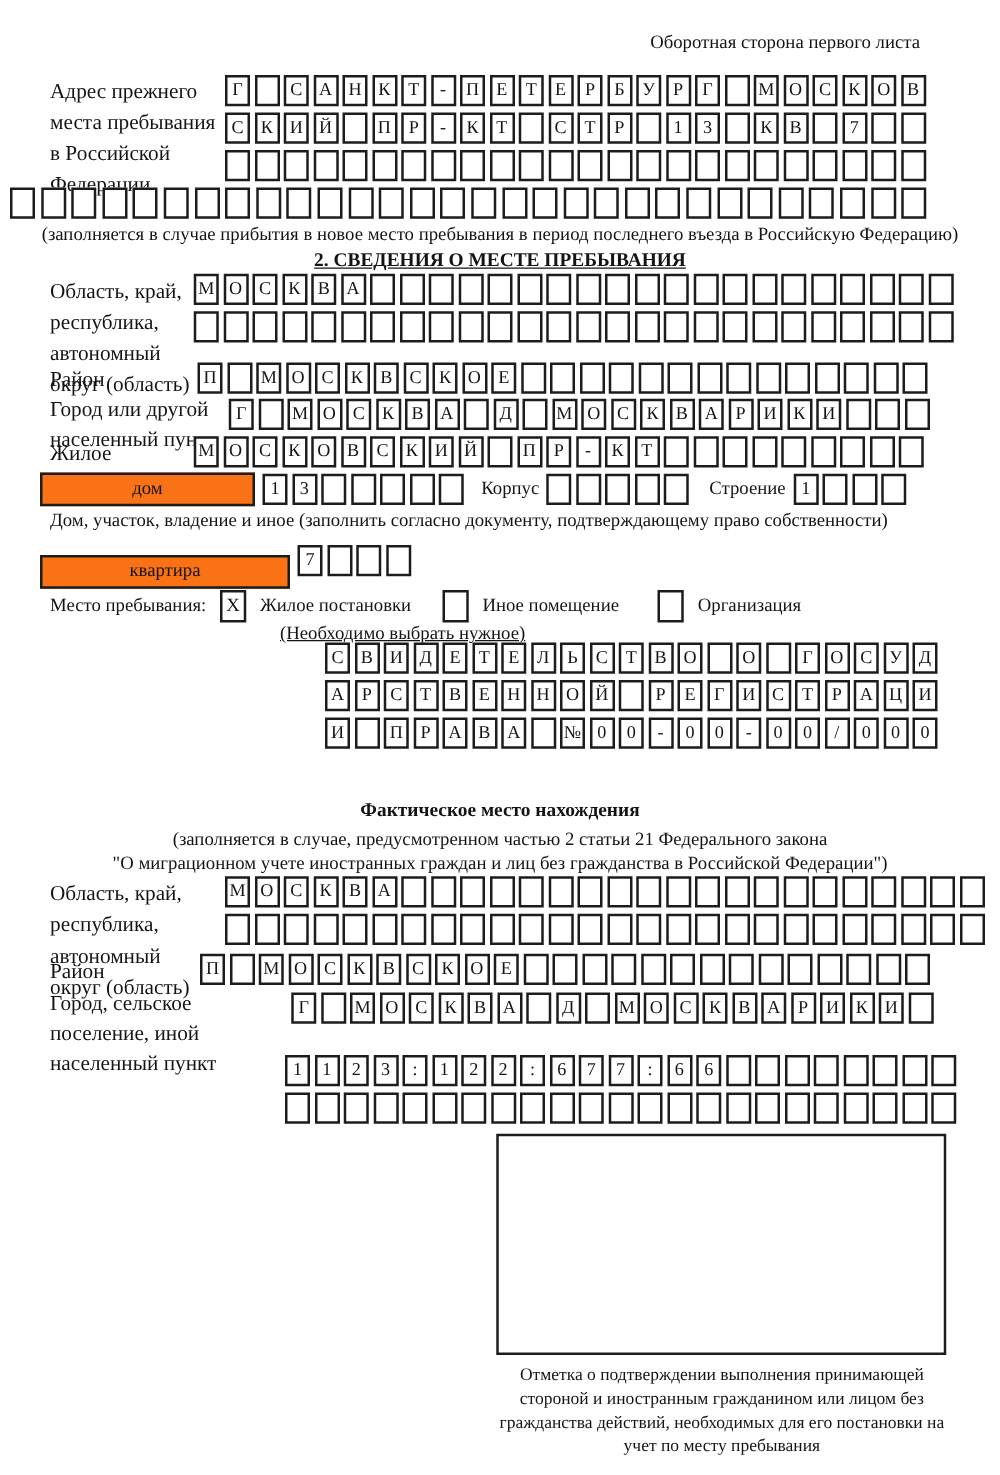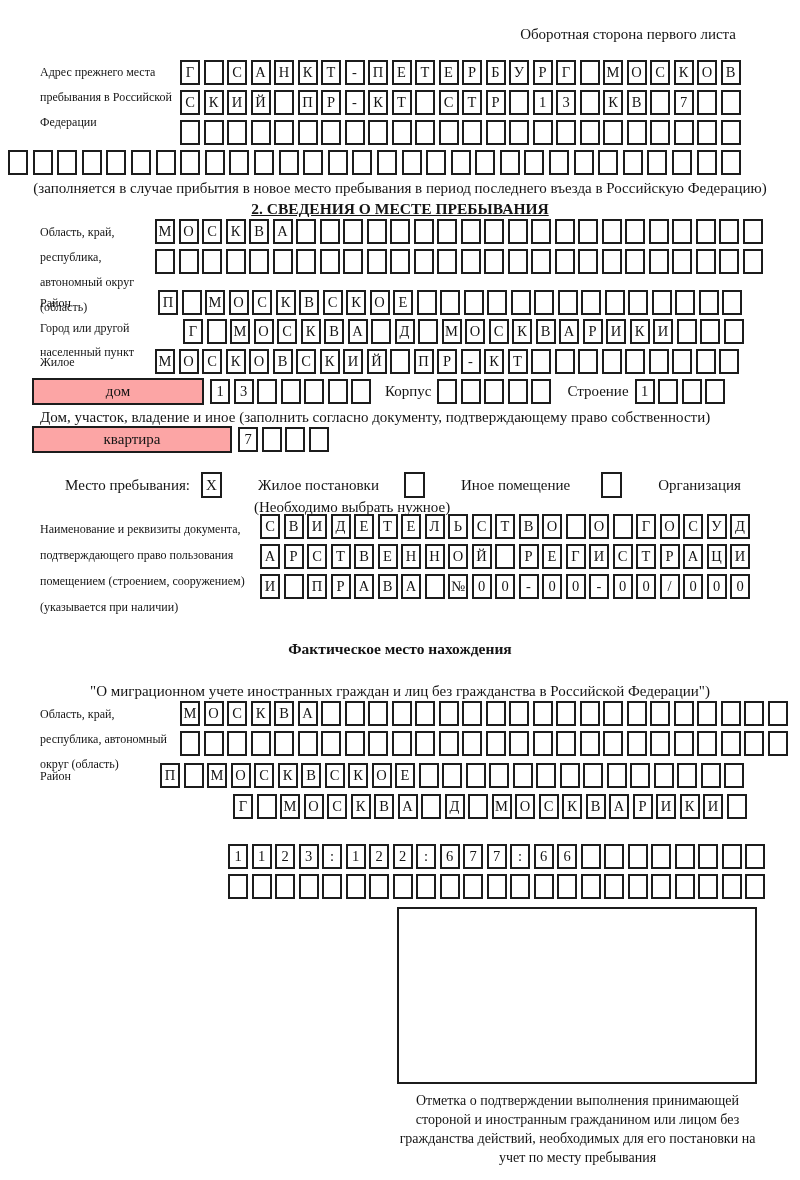--- a/index.html
+++ b/index.html
@@ -6,21 +6,21 @@
   html, body { margin: 0; padding: 0; background: #ffffff; }
   .page {
     position: relative;
     width: 788px;
     height: 1180px;
     background: #ffffff;
     font-family: "Liberation Serif", "DejaVu Serif", serif;
     color: #141414;
     overflow: hidden;
   }
-  .lbl { position: absolute; font-size: 12px; line-height: 25px; }
+  .lbl { position: absolute; font-size: 17px; line-height: 25px; }
   .note { position: absolute; font-size: 15px; line-height: 17px; }
   .center { text-align: center; left: 0; width: 800px; }
   .h2 { position: absolute; font-weight: bold; font-size: 15.5px; }
   .boxrow { position: absolute; display: flex; gap: 3.5px; }
   .boxrow-wide { gap: 4.6px; }
   .boxrow-inline { display: flex; gap: 3.5px; }
   .cellbox {
     flex: 0 0 auto;
     width: 20px; height: 25px;
     border: 2px solid #1c1c1c;
@@ -32,24 +32,24 @@
     width: 21px; height: 26px;
     border: 2px solid #1c1c1c;
     display: flex; align-items: center; justify-content: center;
     font-size: 15px; background: #fff;
   }
   .field-rect {
     flex: 0 0 auto;
     height: 27px;
     border: 2px solid #1c1c1c;
     display: flex; align-items: center; justify-content: center;
-    font-size: 15px; background: #fca5a5;
+    font-size: 15px; background: #f97316;
   }
   .row-flex { position: absolute; display: flex; align-items: center; gap: 11px; font-size: 15px; }
-  .lbl-inline { white-space: nowrap; margin-left: 25px; }
+  .lbl-inline { white-space: nowrap; }
   .stampbox { position: absolute; border: 2px solid #1c1c1c; background: #fff; }
   .caption { position: absolute; font-size: 14px; line-height: 19px; text-align: center; }
 </style>
 </head>
 <body>
 
 <div class="page">
 
   <div class="lbl" style="top:22px; right:52px; font-size:15px;">Оборотная сторона первого листа</div>
 
@@ -335,41 +335,40 @@
     <span class="boxrow-inline">
         <span class="cellbox">1</span>
         <span class="cellbox"></span>
         <span class="cellbox"></span>
         <span class="cellbox"></span>
       </span>
   </div>
   <div class="note" style="top:409px; left:40px;">Дом, участок, владение и иное (заполнить согласно документу, подтверждающему право собственности)</div>
 
   <div class="row-flex" style="top:426px; left:32px; gap:6px;">
-    <span class="field-rect" style="width:200px;">квартира</span>
+    <span class="field-rect" style="width:200px;margin-top:18px;">квартира</span>
     <span class="boxrow-inline">
         <span class="cellbox">7</span>
         <span class="cellbox"></span>
         <span class="cellbox"></span>
         <span class="cellbox"></span>
       </span>
   </div>
 
   <div class="row-flex" style="top:472px; left:40px;">
     <span class="lbl-inline">Место пребывания:</span>
     <span class="checkbox">X</span>
     <span class="lbl-inline" style="margin-right:14px;">Жилое постановки</span>
     <span class="checkbox"></span>
     <span class="lbl-inline" style="margin-right:20px;">Иное помещение</span>
     <span class="checkbox"></span>
     <span class="lbl-inline">Организация</span>
   </div>
-  <div class="note" style="top:499px; left:254px;">(Необходимо выбрать нужное)</div>
-
-  <div class="lbl" style="top:516px; left:40px; width:222px; line-height:26px;">Наименование и реквизиты документа, подтверждающего право пользования помещением (строением, сооружением) (указывается при наличии)</div>
+  <div class="note" style="top:499px; left:224px;text-decoration:underline;">(Необходимо выбрать нужное)</div>
+
   <div class="boxrow" style="top:514px; left:260px;">
       <span class="cellbox">С</span>
       <span class="cellbox">В</span>
       <span class="cellbox">И</span>
       <span class="cellbox">Д</span>
       <span class="cellbox">Е</span>
       <span class="cellbox">Т</span>
       <span class="cellbox">Е</span>
       <span class="cellbox">Л</span>
       <span class="cellbox">Ь</span>
@@ -427,20 +426,21 @@
       <span class="cellbox">-</span>
       <span class="cellbox">0</span>
       <span class="cellbox">0</span>
       <span class="cellbox">/</span>
       <span class="cellbox">0</span>
       <span class="cellbox">0</span>
       <span class="cellbox">0</span>
     </div>
 
   <div class="h2 center" style="top:640px;">Фактическое место нахождения</div>
+  <div class="note center" style="top:664px;">(заполняется в случае, предусмотренном частью 2 статьи 21 Федерального закона</div>
   <div class="note center" style="top:683px;">"О миграционном учете иностранных граждан и лиц без гражданства в Российской Федерации")</div>
 
   <div class="lbl" style="top:702px; left:40px; width:132px;">Область, край, республика, автономный округ (область)</div>
   <div class="boxrow" style="top:701px; left:180px;">
       <span class="cellbox">М</span>
       <span class="cellbox">О</span>
       <span class="cellbox">С</span>
       <span class="cellbox">К</span>
       <span class="cellbox">В</span>
       <span class="cellbox">А</span>
@@ -516,20 +516,21 @@
       <span class="cellbox"></span>
       <span class="cellbox"></span>
       <span class="cellbox"></span>
       <span class="cellbox"></span>
       <span class="cellbox"></span>
       <span class="cellbox"></span>
       <span class="cellbox"></span>
       <span class="cellbox"></span>
     </div>
 
+  <div class="lbl" style="top:791px; left:40px; width:190px; line-height:24px;">Город, сельское поселение, иной населенный пункт</div>
   <div class="boxrow" style="top:794px; left:233px;">
       <span class="cellbox">Г</span>
       <span class="cellbox"></span>
       <span class="cellbox">М</span>
       <span class="cellbox">О</span>
       <span class="cellbox">С</span>
       <span class="cellbox">К</span>
       <span class="cellbox">В</span>
       <span class="cellbox">А</span>
       <span class="cellbox"></span>

